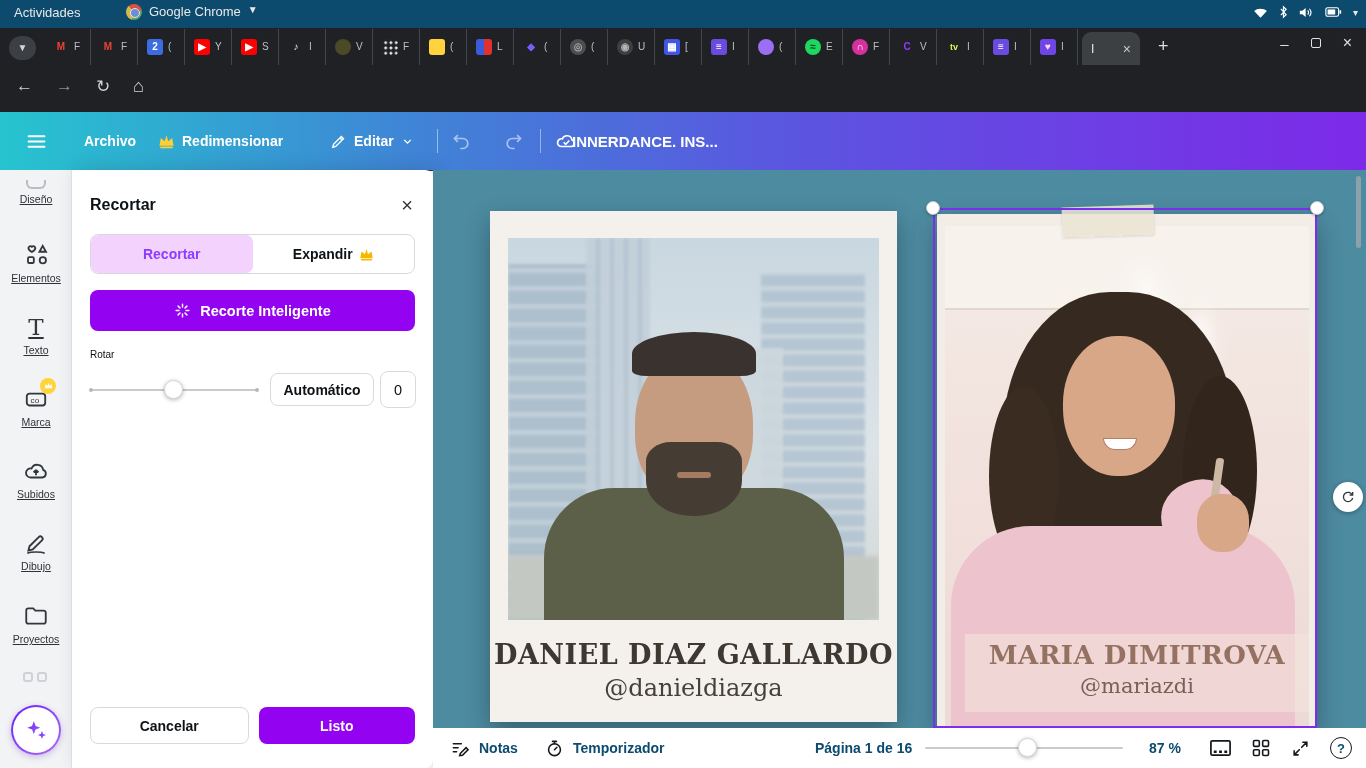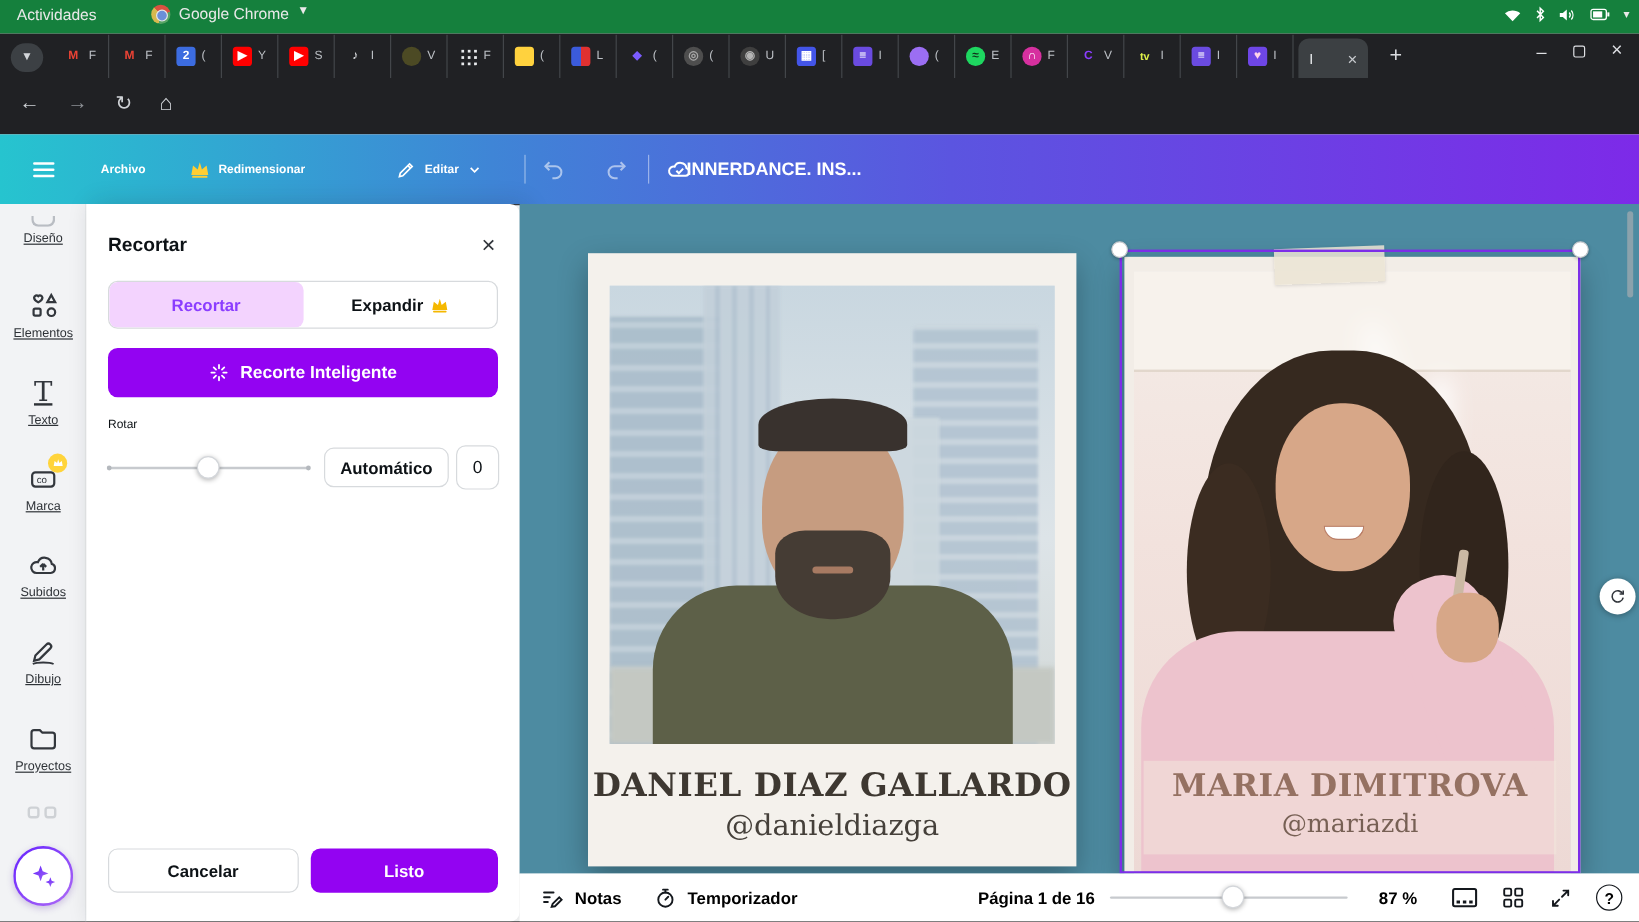--- a/index.html
+++ b/index.html
@@ -1,21 +1,21 @@
 <!DOCTYPE html>
 <html style="--accent: #8b3dff; --btnpurple: #9303f2; --teal: #4d8ba1; --gradstart: #26c4cf; --gradend: #7d2ae8;"><head>
 <meta charset="utf-8">
 <style>
   html,body{margin:0;padding:0;background:#000;}
   #app{position:relative;width:1366px;height:768px;overflow:hidden;
        font-family:"Liberation Sans",sans-serif;background:#fff;}
   #app *{box-sizing:border-box;}
 
   
-  #sysbar{position:absolute;left:0;top:0;width:1366px;height:28px;background:#15803d;
+  #sysbar{position:absolute;left:0;top:0;width:1366px;height:28px;background:#0c4a6e;
           color:#e9e9e9;font-size:13px;padding-left:48px;}
   #sysbar .act{position:absolute;left:14px;top:5px;}
   #sysbar .chromemenu{position:absolute;left:126px;top:4px;display:flex;gap:7px;}
   .chromelogo{width:16px;height:16px;border-radius:50%;
      background:conic-gradient(from -45deg,#d95140 0 120deg,#57a464 120deg 240deg,#d6b94e 240deg 360deg);
      position:relative;}
   .chromelogo:after{content:"";position:absolute;left:4px;top:4px;width:8px;height:8px;border-radius:50%;
      background:#6a8fd8;border:1.5px solid #e6e6e6;}
   #sysbar .clockwrap{position:absolute;left:0;right:0;top:5px;text-align:center;}
   #sysbar .recdot{display:inline-block;width:7px;height:7px;border-radius:50%;background:#fff;
@@ -55,21 +55,21 @@
   .urlpill .tune{margin-right:11px;}
   .urlhost{color:#e8eaed;font-size:13.5px;}
   .urlpath{color:#9aa0a6;font-size:13.5px;}
   .urlstar{margin-left:auto;color:#c6c9cd;font-size:15px;}
   .addr-r{position:absolute;top:76px;color:#d2d5d9;}
 
   
   #cheader{position:absolute;left:0;top:112px;width:1366px;height:58px;color:#fff;
      background:linear-gradient(90deg,var(--gradstart,#26c4cf) 0%,#3f85d6 30%,#5b55e0 58%,var(--gradend,#7d2ae8) 100%);}
   #cheader .itm{position:absolute;top:0;height:58px;display:flex;align-items:center;gap:7px;
-     font-size:10px;font-weight:700;}
+     font-size:14px;font-weight:700;}
   #cheader svg{display:block;}
   .hsep{position:absolute;top:17px;width:1px;height:24px;background:rgba(255,255,255,.45);}
   .dim{opacity:.55;}
   .trialbtn{position:absolute;left:786px;top:122px;width:156px;height:37px;border:1.5px solid rgba(255,255,255,.9);
      border-radius:8px;display:flex;align-items:center;justify-content:center;gap:7px;font-size:13.5px;font-weight:700;}
   .teampill{position:absolute;left:956px;top:119px;width:80px;height:43px;border:1.5px solid rgba(255,255,255,.55);
      border-radius:22px;display:flex;align-items:center;padding:0 5px;gap:6px;}
   .ddav{width:34px;height:34px;border-radius:50%;background:#10682a;color:#fff;font:700 14px/34px "Liberation Sans",sans-serif;
      text-align:center;}
   .plus{font-size:19px;font-weight:400;}
@@ -170,33 +170,33 @@
      border:1px solid #b97d66;}
   .m-sweater{position:absolute;left:6px;top:300px;width:344px;height:210px;background:#edc3cd;border-radius:80px 80px 0 0;}
   .m-arm{position:absolute;left:238px;top:250px;width:78px;height:190px;background:#edc3cd;border-radius:36px;
      transform:rotate(-22deg);}
   .m-hand{position:absolute;left:252px;top:268px;width:52px;height:58px;background:#d7a788;border-radius:45%;}
   .m-stick{position:absolute;left:268px;top:232px;width:8px;height:48px;background:#cbb9a4;border-radius:3px;transform:rotate(8deg);}
   .m-smoke{position:absolute;left:226px;top:86px;width:34px;height:170px;background:rgba(255,255,255,.8);
      border-radius:45%;filter:blur(9px);transform:rotate(10deg);}
   .m-smoke2{position:absolute;left:196px;top:40px;width:26px;height:110px;background:rgba(255,255,255,.65);
      border-radius:45%;filter:blur(10px);transform:rotate(-14deg);}
-  .mband{position:absolute;left:8px;top:408px;width:344px;height:78px;background:rgba(242,230,221,.55);padding-left:11px;}
+  .mband{position:absolute;left:20px;top:408px;width:344px;height:78px;background:rgba(242,230,221,.55);padding-left:11px;}
   .tape{position:absolute;left:1062px;top:206px;width:92px;height:30px;background:rgba(235,228,212,.85);
      transform:rotate(-2deg);box-shadow:0 1px 3px rgba(0,0,0,.12);}
 
   .selbox{position:absolute;left:933px;top:208px;width:384px;height:520px;border:2px solid #7c2ee8;}
   .handle{position:absolute;width:14px;height:14px;border-radius:50%;background:#fff;border:1px solid #c3c7cb;
      box-shadow:0 1px 3px rgba(0,0,0,.3);}
   .rotbtn{position:absolute;left:1333px;top:482px;width:30px;height:30px;border-radius:50%;background:#fff;
      box-shadow:0 1px 5px rgba(0,0,0,.35);display:flex;align-items:center;justify-content:center;color:#33373d;}
   .cscroll{position:absolute;left:1356px;top:176px;width:5px;height:72px;border-radius:3px;background:#8ba2ac;}
 
   
-  #statusbar{position:absolute;left:433px;top:728px;width:933px;height:40px;background:#fff;color:#000000;}
+  #statusbar{position:absolute;left:433px;top:728px;width:933px;height:40px;background:#fff;color:#0c4a6e;}
   #statusbar .lbl{font-size:14px;font-weight:700;}
   .sb-item{position:absolute;top:0;height:40px;display:flex;align-items:center;gap:9px;}
   .zoomtrack{position:absolute;left:0;top:9px;width:100%;height:2px;background:#c7cace;border-radius:1px;}
   .helpc{width:22px;height:22px;border-radius:50%;border:1.8px solid #14181d;font-size:13px;font-weight:700;
      display:flex;align-items:center;justify-content:center;}
 </style>
 </head>
 <body>
 
 <div id="app">

